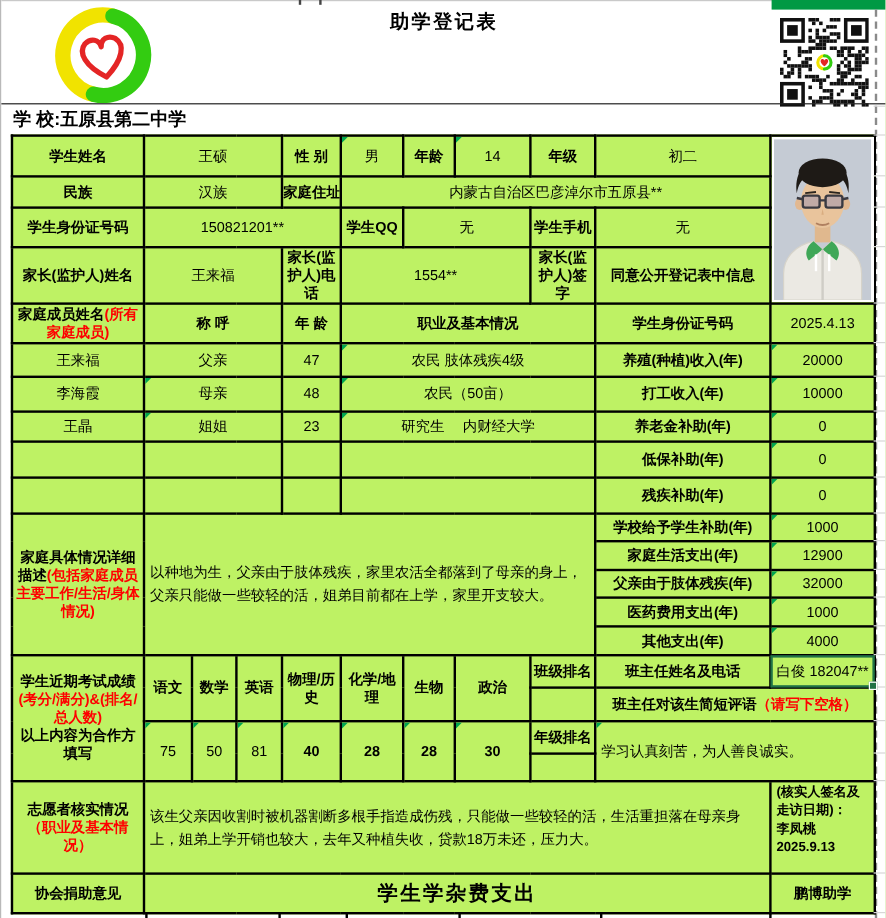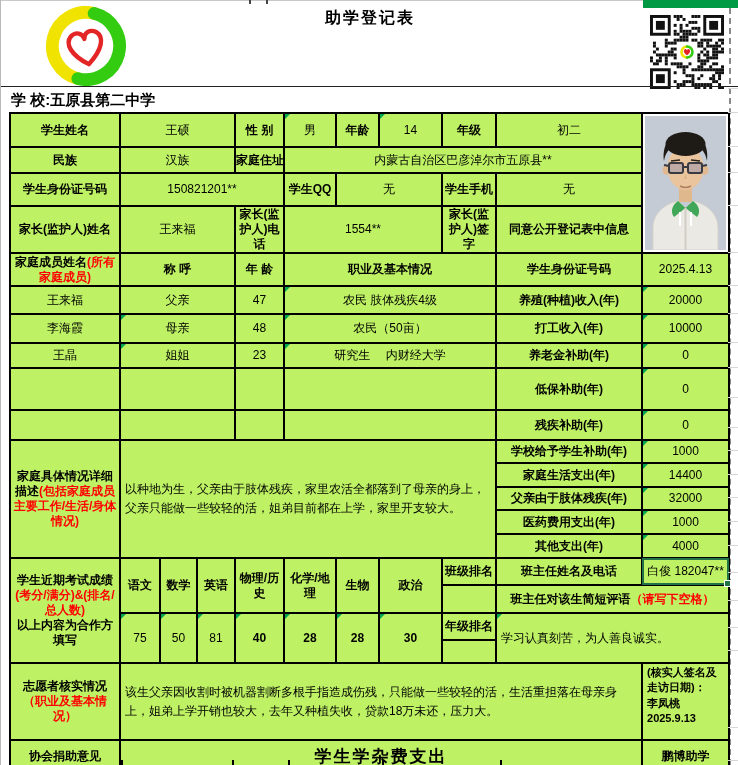--- a/index.html
+++ b/index.html
@@ -373,21 +373,21 @@
       <td class="gt">10000</td>
     </tr>
     <tr style="height:25px">
       <td>王晶</td>
       <td colspan="3" class="gt">姐姐</td>
       <td>23</td>
       <td colspan="4" class="gt">研究生　 内财经大学</td>
       <td class="b nw">养老金补助(年)</td>
       <td class="gt">0</td>
     </tr>
-    <tr style="height:42px">
+    <tr style="height:30px">
       <td></td>
       <td colspan="3"></td>
       <td></td>
       <td colspan="4"></td>
       <td class="b nw">低保补助(年)</td>
       <td class="gt">0</td>
     </tr>
     <tr style="height:30px">
       <td></td>
       <td colspan="3"></td>
@@ -400,21 +400,21 @@
     <tr style="height:23px">
       <td rowspan="5" class="b" style="padding:2px">
         <span>家庭具体情况详细描述</span><span class="red">(包括家庭成员主要工作/生活/身体情况)</span>
       </td>
       <td rowspan="5" colspan="8" class="left lh">以种地为生，父亲由于肢体残疾，家里农活全都落到了母亲的身上，父亲只能做一些较轻的活，姐弟目前都在上学，家里开支较大。</td>
       <td class="b nw">学校给予学生补助(年)</td>
       <td class="gt">1000</td>
     </tr>
     <tr style="height:24px">
       <td class="b nw">家庭生活支出(年)</td>
-      <td class="gt">14400</td>
+      <td class="gt">12900</td>
     </tr>
     <tr style="height:23px">
       <td class="b nw">父亲由于肢体残疾(年)</td>
       <td class="gt">32000</td>
     </tr>
     <tr style="height:24px">
       <td class="b nw">医药费用支出(年)</td>
       <td class="gt">1000</td>
     </tr>
     <tr style="height:24px">

